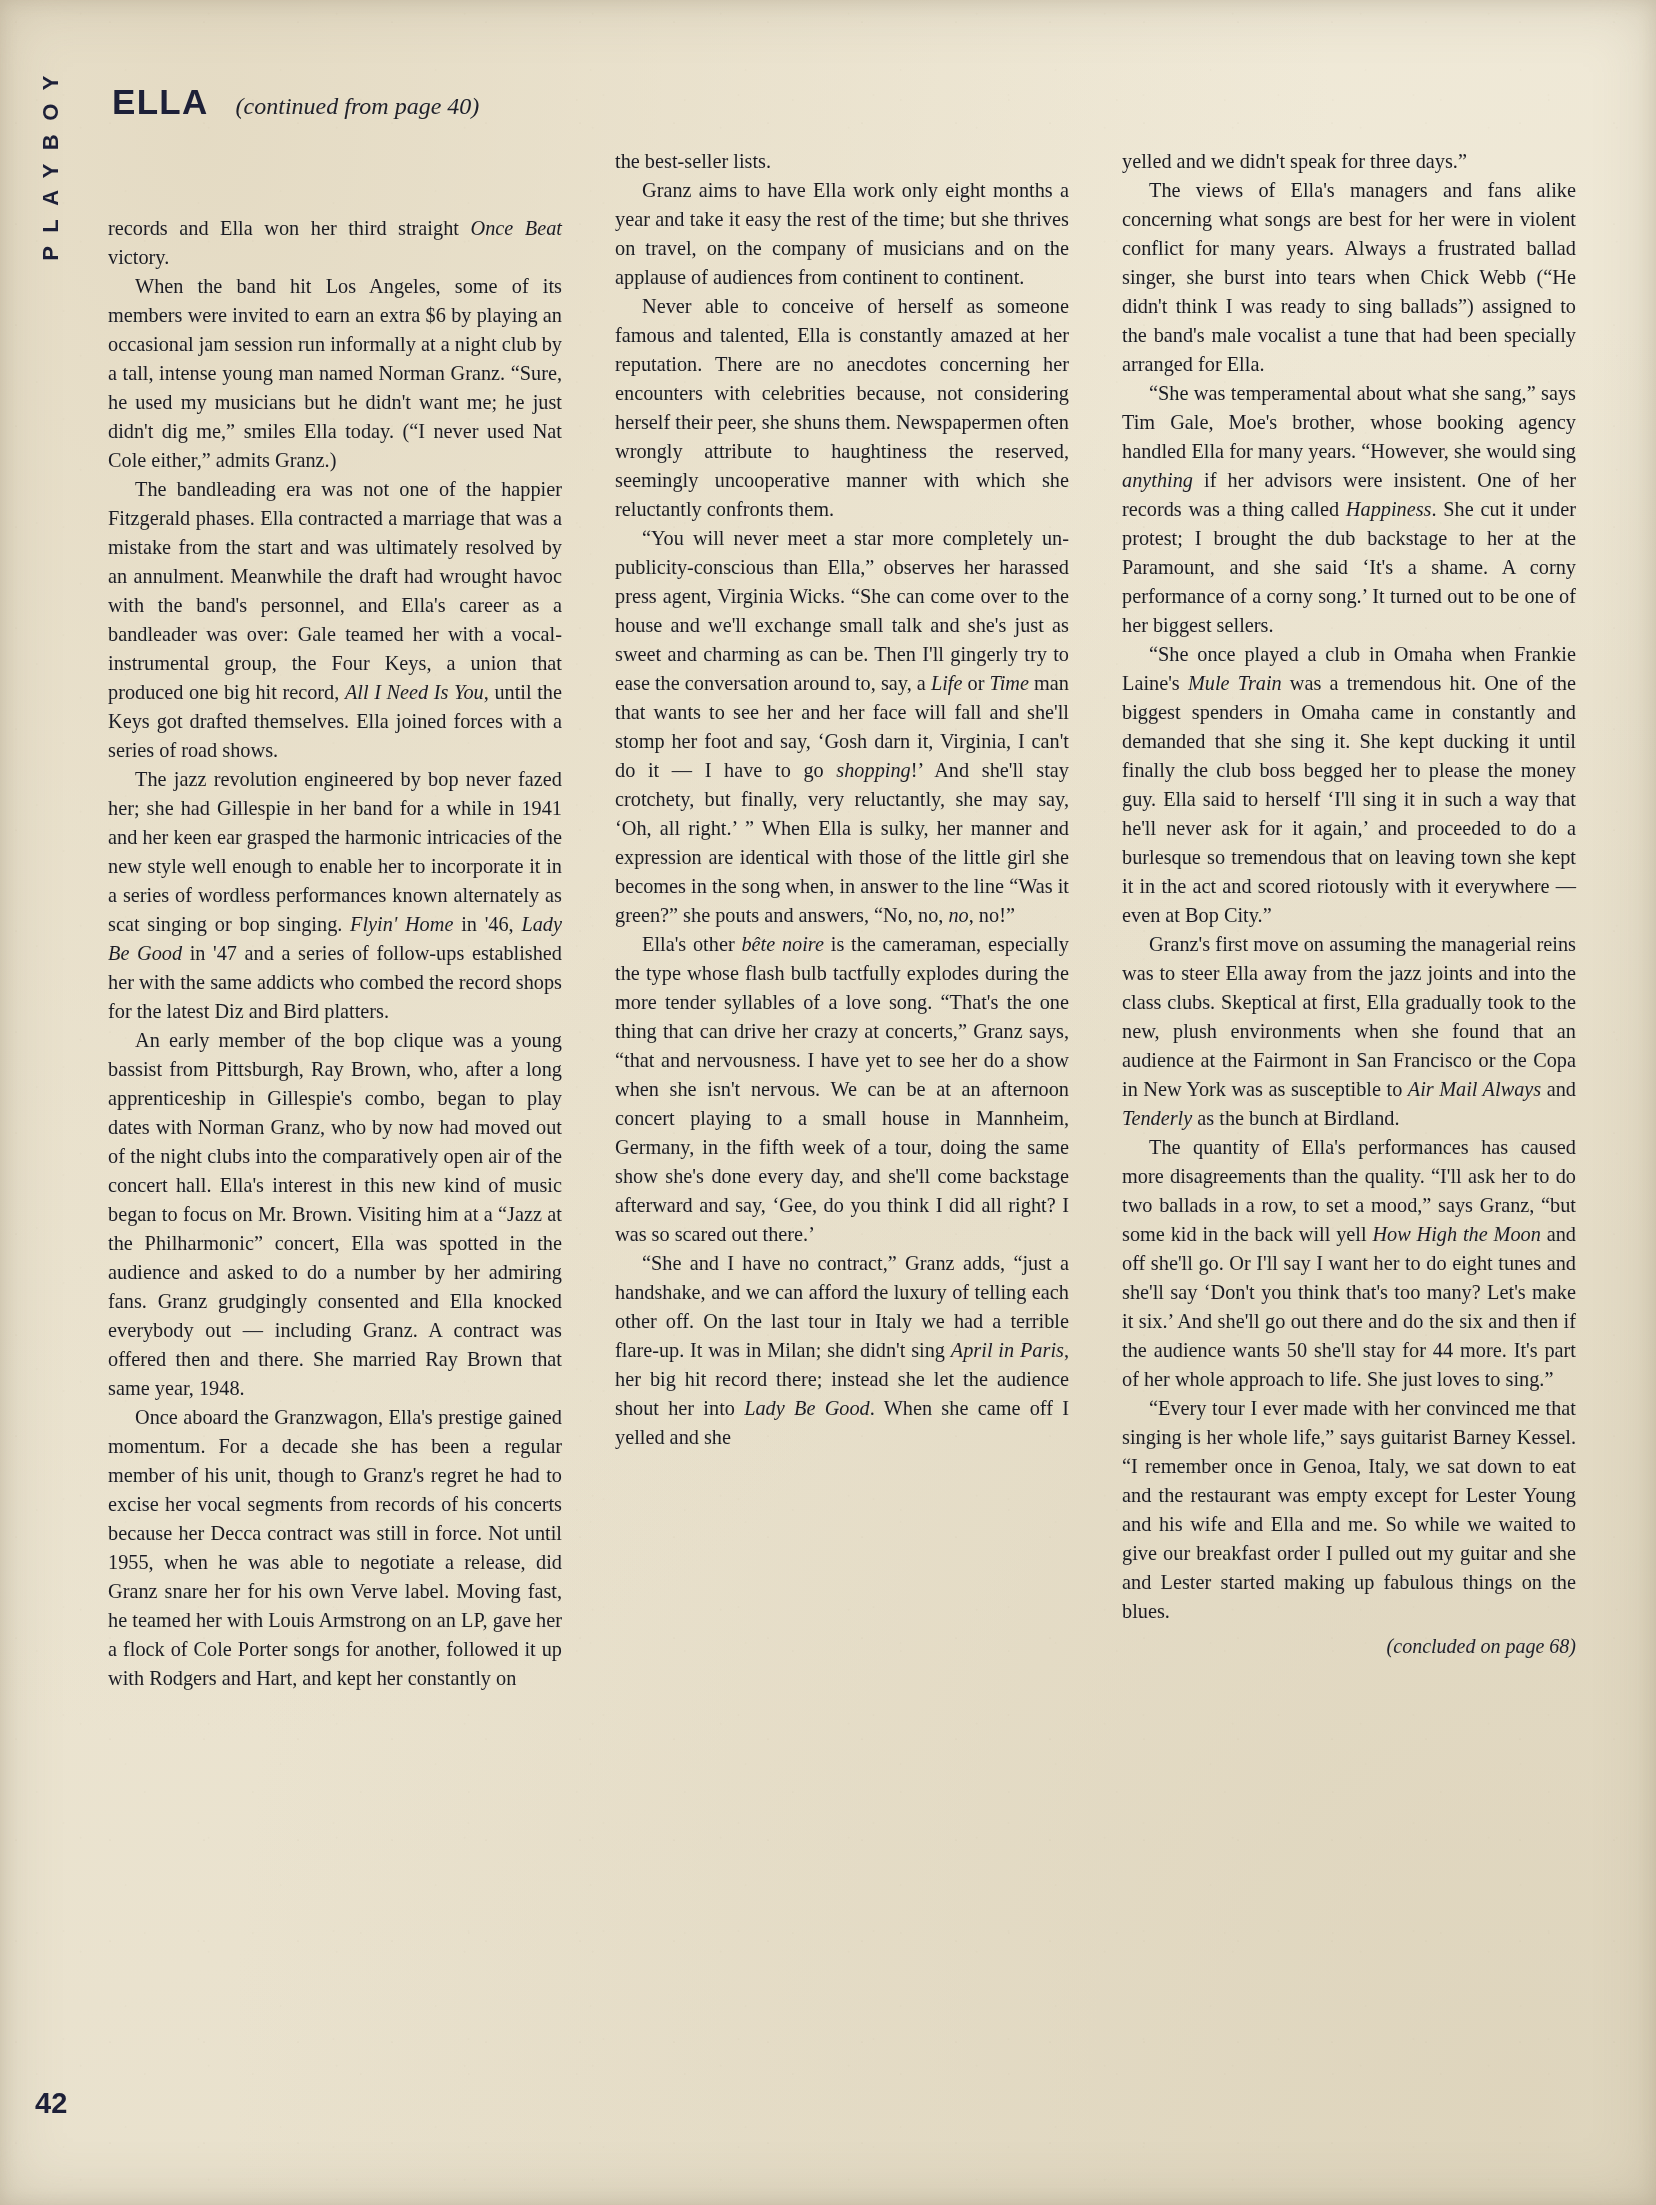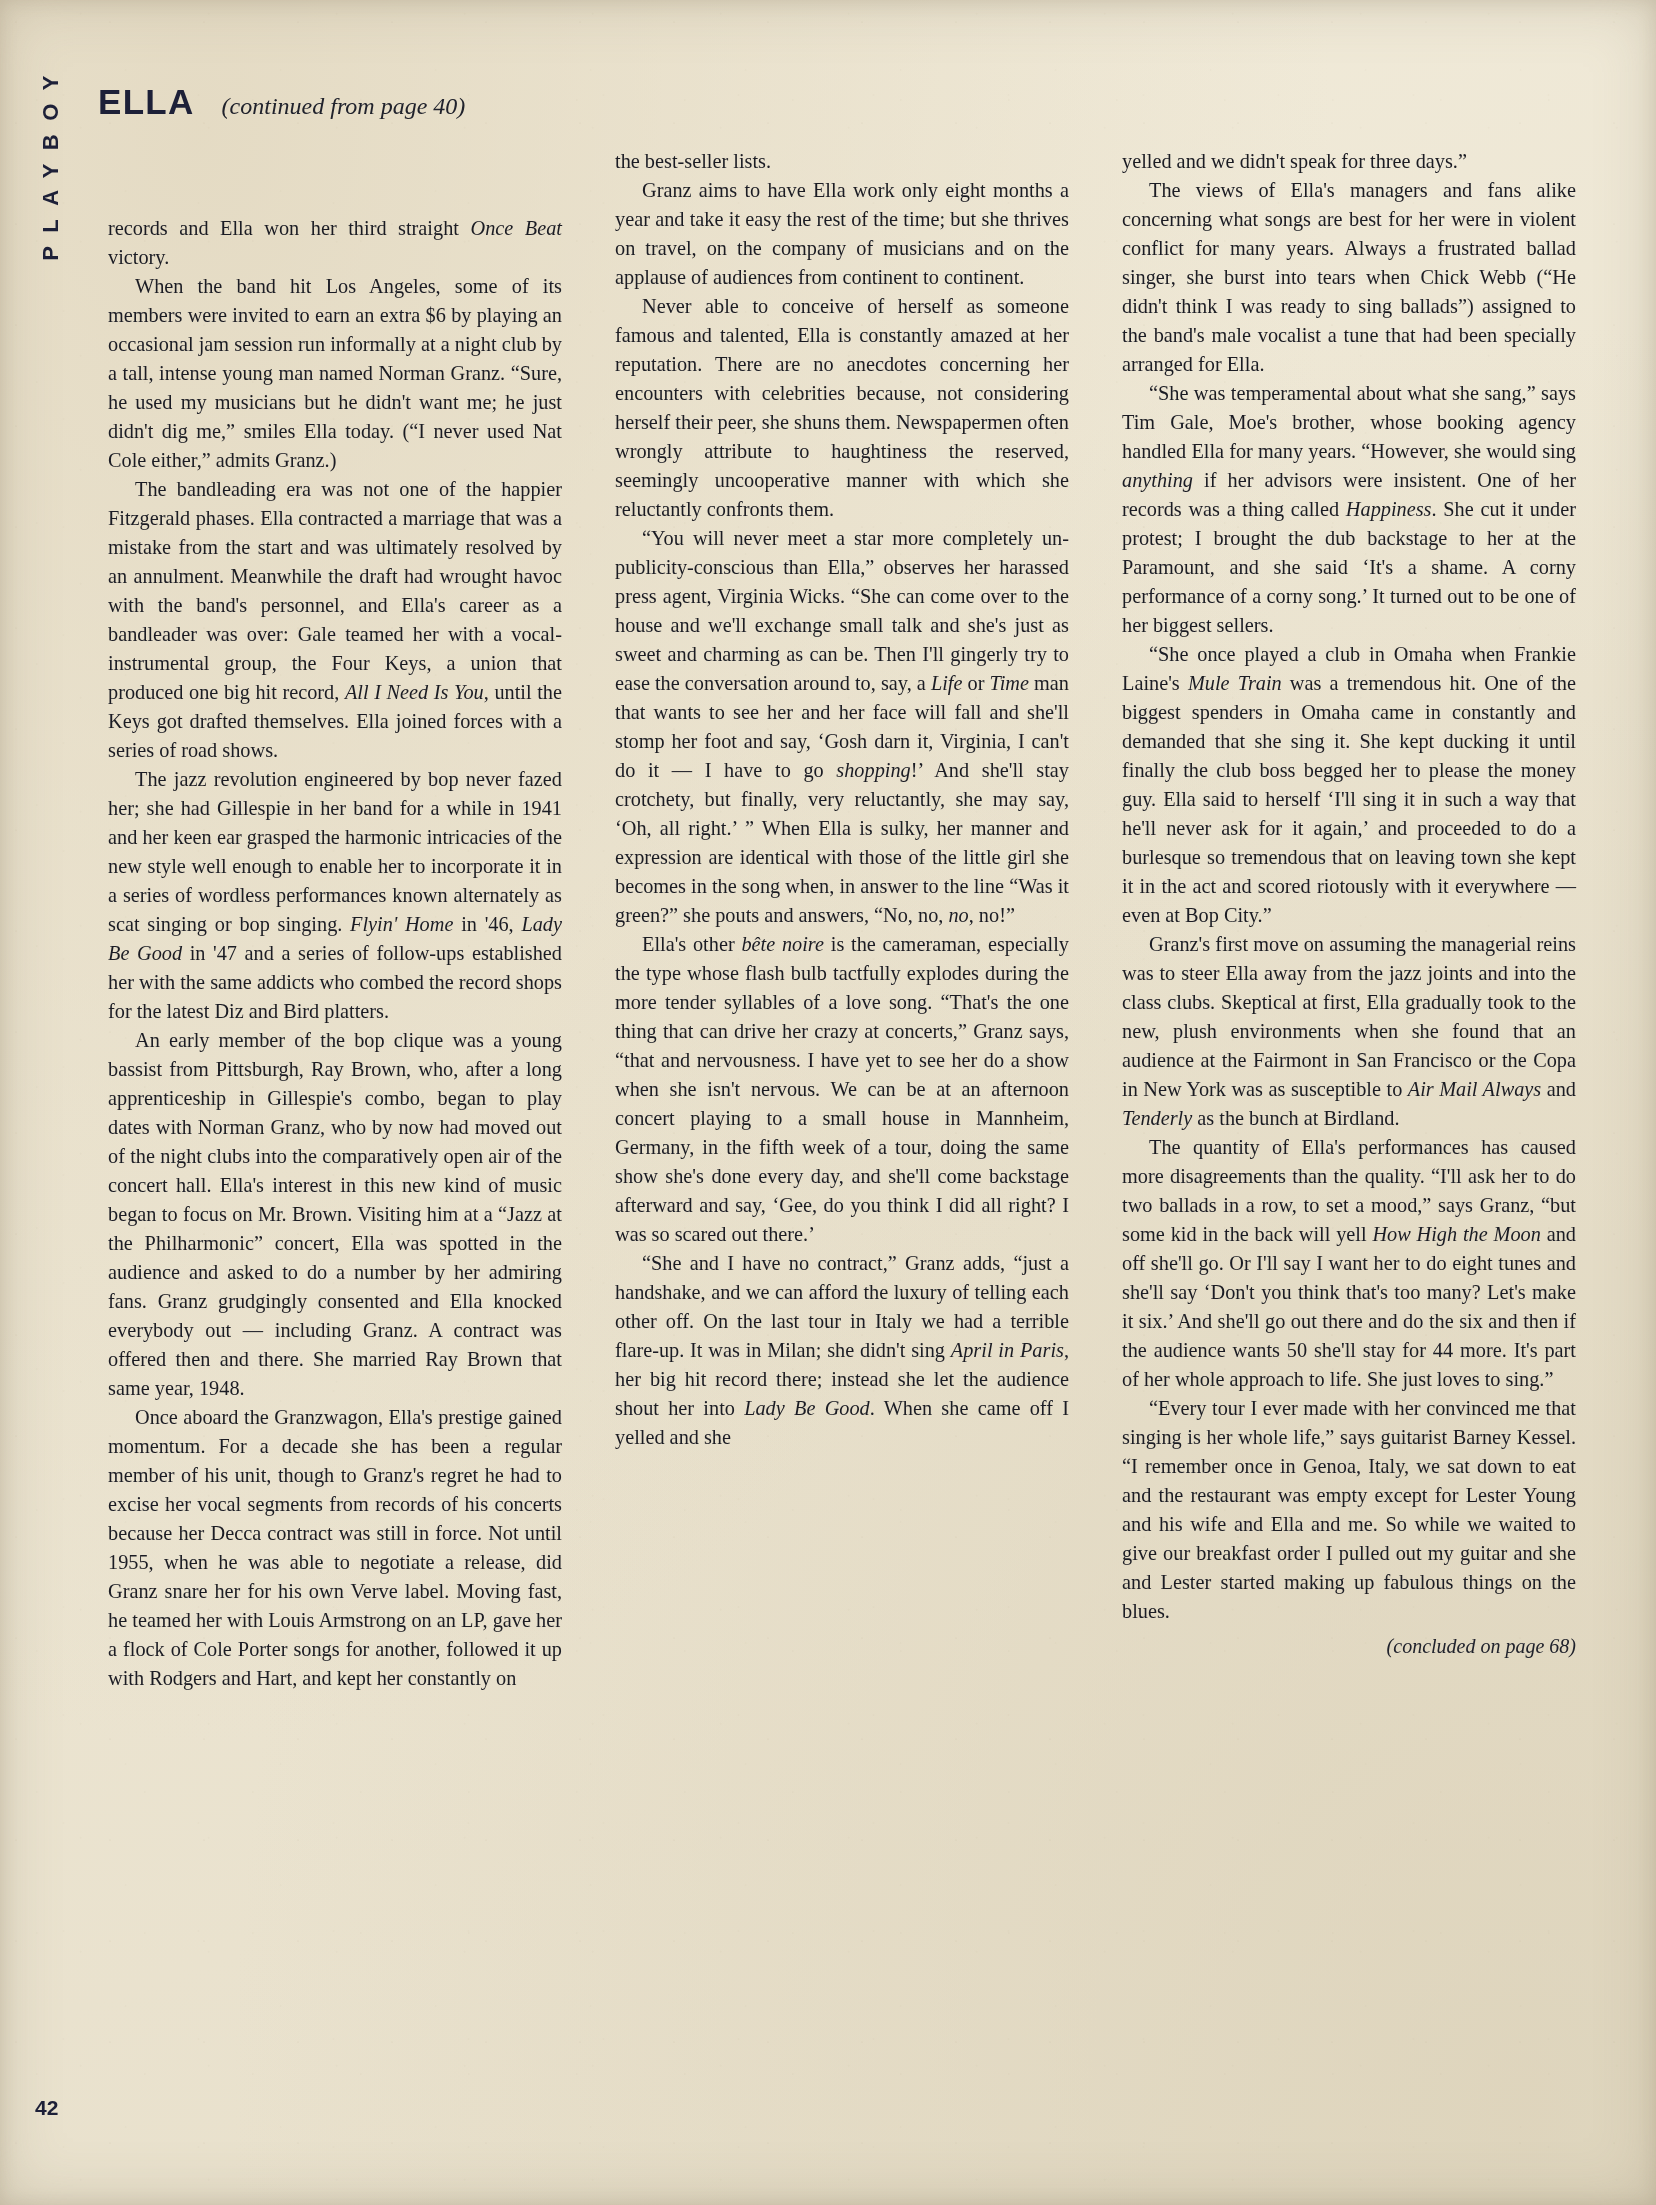--- a/index.html
+++ b/index.html
@@ -66,21 +66,21 @@
     font-weight: 700;
     font-size: 22px;
     letter-spacing: 13.5px;
     color: #1d2038;
     text-transform: uppercase;
   }
 
   
   .headline-row {
     position: absolute;
-    left: 98px;
+    left: 112px;
     top: 82px;
     width: 498px;
     display: flex;
     align-items: baseline;
     gap: 27px;
     z-index: 3;
   }
   .headline-title {
     font-family: "Liberation Sans", sans-serif;
     font-weight: 700;
@@ -136,21 +136,21 @@
     font-size: 20px;
     color: #20222c;
   }
 
   .folio {
     position: absolute;
     left: 35px;
     bottom: 85px;
     font-family: "Liberation Sans", sans-serif;
     font-weight: 700;
-    font-size: 21px;
+    font-size: 29px;
     color: #1d2038;
     z-index: 4;
   }
 </style>
 </head>
 <body>
 
 <div class="page">
 
   <div class="spine">

